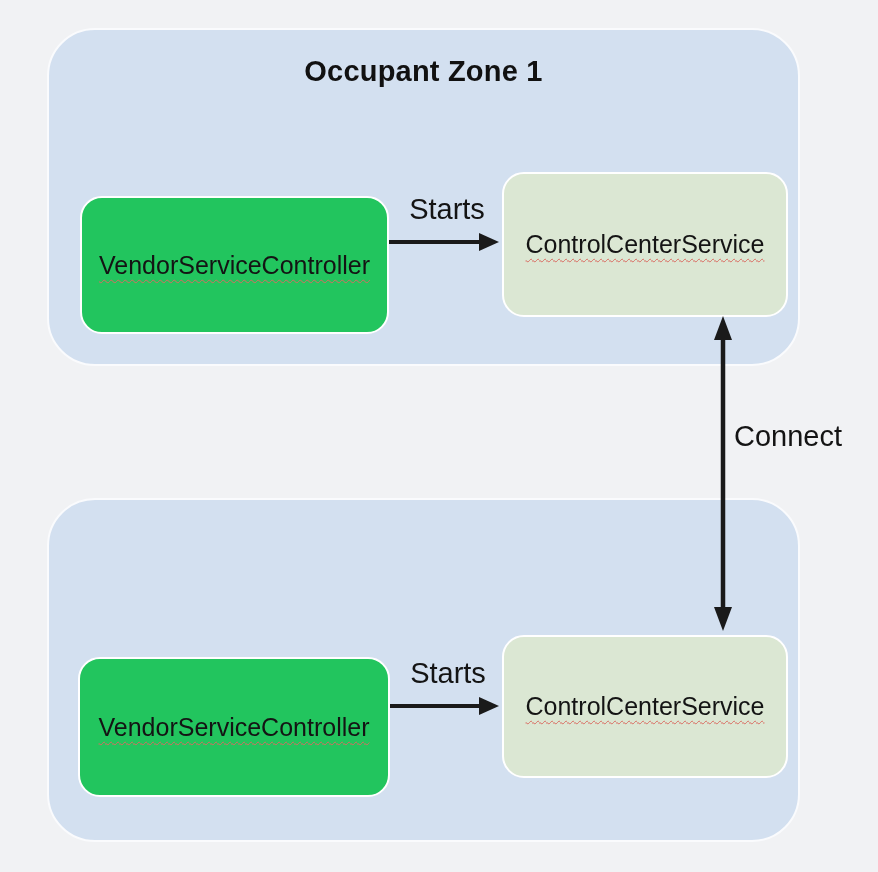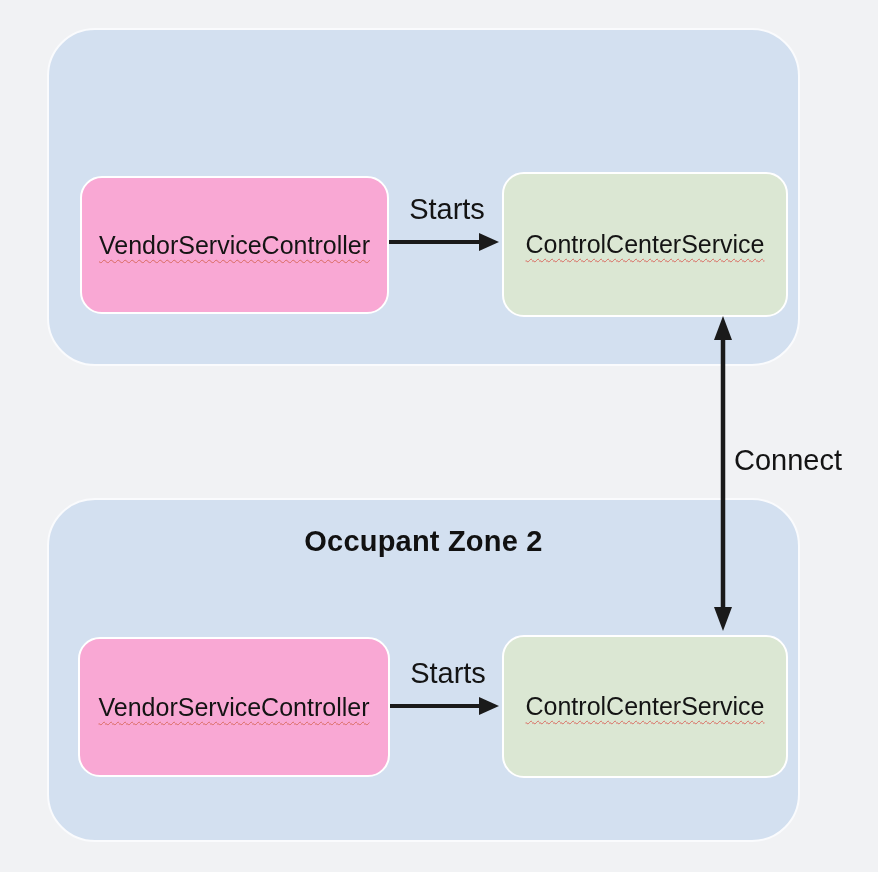--- a/index.html
+++ b/index.html
@@ -36,21 +36,21 @@
   }
   .node {
     position: absolute;
     display: flex;
     align-items: center;
     justify-content: center;
     border: 2.5px solid #ffffff;
     border-radius: 22px;
     box-sizing: border-box;
   }
-  .node-purple { background: #f9a8d4; }
+  .node-purple { background: #22c55e; margin-top: 20px; }
   .node-green  { background: #dbe7d3; align-items: center; }
   .node-label {
     font-size: 25px;
     color: #141414;
     white-space: nowrap;
     text-decoration: underline;
     text-decoration-style: wavy;
     text-decoration-color: #d96a60;
     text-decoration-thickness: 1px;
     text-underline-offset: 5px;
@@ -63,52 +63,52 @@
   .control-2 { left: 453px; top: 135px; width: 286px; height: 143px; }
 
   .edge-label {
     position: absolute;
     font-size: 29px;
     color: #141414;
     white-space: nowrap;
   }
   .starts-label-1 { left: 342px; top: 163px; width: 112px; text-align: center; }
   .starts-label-2 { left: 343px; top: 157px; width: 112px; text-align: center; }
-  .connect-label  { left: 734px; top: 444px; }
+  .connect-label  { left: 734px; top: 420px; }
 
   svg.arrows {
     position: absolute;
     left: 0; top: 0;
     width: 878px;
     height: 872px;
     pointer-events: none;
   }
   svg.arrows line    { stroke: #1a1a1a; }
   svg.arrows polygon { fill: #1a1a1a; }
 </style>
 </head>
 <body>
 
 <div class="canvas">
 
   <section class="zone zone-1">
+    <h2 class="zone-title">Occupant Zone 1</h2>
 
     <div class="node node-purple vendor-1">
       <span class="node-label">VendorServiceController</span>
     </div>
 
     <div class="node node-green control-1">
       <span class="node-label">ControlCenterService</span>
     </div>
 
     <div class="edge-label starts-label-1">Starts</div>
   </section>
 
   <section class="zone zone-2">
-    <h2 class="zone-title">Occupant Zone 2</h2>
 
     <div class="node node-purple vendor-2">
       <span class="node-label">VendorServiceController</span>
     </div>
 
     <div class="node node-green control-2">
       <span class="node-label">ControlCenterService</span>
     </div>
 
     <div class="edge-label starts-label-2">Starts</div>

